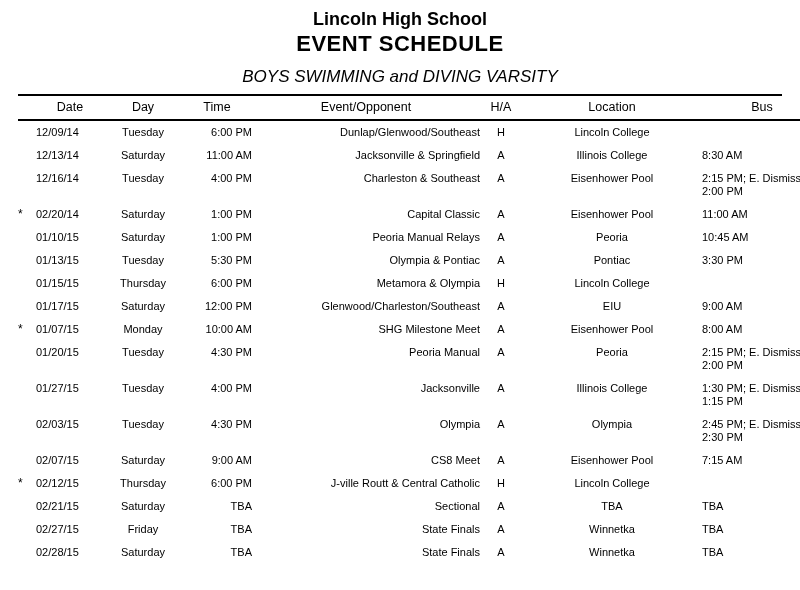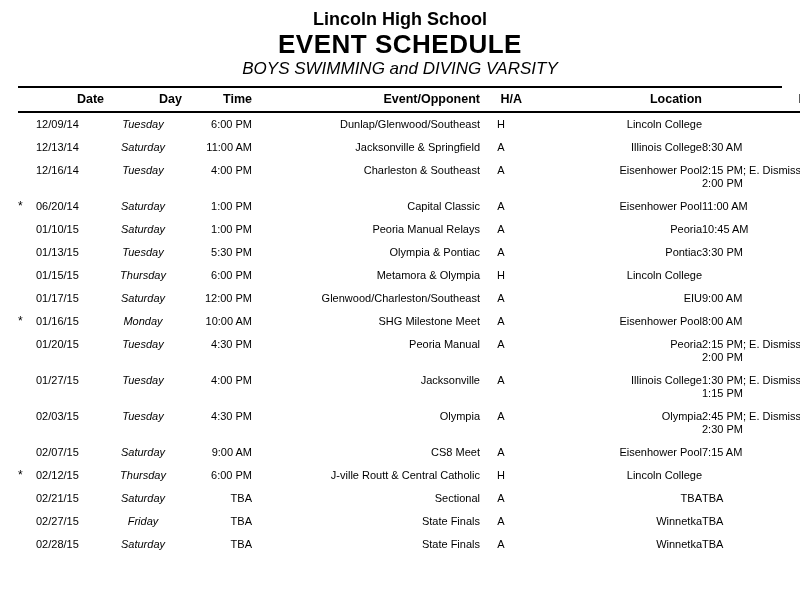--- a/index.html
+++ b/index.html
@@ -25,53 +25,53 @@
     text-align: center;
     padding-top: 8px;
   }
   .school-name {
     font-size: 18px;
     font-weight: bold;
     letter-spacing: 0px;
     line-height: 22px;
   }
   .doc-title {
-    font-size: 26px;
+    font-size: 22px;
     font-weight: bold;
     letter-spacing: 0.5px;
     line-height: 26px;
     margin-top: 1px;
   }
   .season {
     font-size: 14px;
     font-weight: bold;
     font-style: italic;
     margin-top: 12px;
     line-height: 17px;
   }
   .sport {
     font-size: 17px;
     font-style: italic;
-    margin-top: 1px;
+    margin-top: 9px;
     line-height: 21px;
   }
   .rule {
     border-top: 2px solid #000;
     margin-top: 7px;
   }
   table.schedule {
     width: 100%;
     border-collapse: collapse;
     table-layout: fixed;
     font-size: 11px;
   }
   table.schedule thead th {
     font-size: 12.5px;
-    font-weight: bold;
-    text-align: right;
+    font-weight: normal;
+    text-align: center;
     padding: 4px 0 5px 0;
     vertical-align: bottom;
   }
   table.schedule thead tr {
     border-bottom: 2px solid #000;
   }
   table.schedule tbody td {
     padding: 5px 0 5px 0;
     vertical-align: top;
     line-height: 13px;
@@ -86,29 +86,29 @@
   col.c-loc   { width: 180px; }
   col.c-bus   { width: 120px; }
 
   .star-cell {
     text-align: left;
     padding-left: 2px;
     font-size: 12px;
   }
   .c-date-cell { text-align: left; }
   .hdr-date { padding-left: 0; }
-  .day-cell { text-align: center; padding-right: 6px; font-style: italic; }
+  .day-cell { text-align: center; padding-right: 6px; }
   .hdr-day { text-align: center; padding-right: 6px; }
   .time-cell { text-align: right; padding-right: 10px; }
   .hdr-time { text-align: right; padding-right: 10px; }
   .event-cell { text-align: right; padding-left: 4px; }
   .hdr-event { text-align: left; padding-left: 4px; }
   .ha-cell { text-align: center; }
   .hdr-ha { text-align: left; padding-left: 2px; }
-  .loc-cell { text-align: right; }
+  .loc-cell { text-align: center; }
   .hdr-loc { text-align: left; margin-top: 28px; }
   .bus-cell { text-align: left; }
   .hdr-bus { text-align: left; padding-left: 18px; }
   .hdr-bus-inner { display: inline-block; }
 </style>
 </head>
 <body>
 
 <div class="page">
 
@@ -169,21 +169,21 @@
           <td class="c-date-cell">12/16/14</td>
           <td class="day-cell">Tuesday</td>
           <td class="time-cell">4:00 PM</td>
           <td class="event-cell">Charleston &amp; Southeast</td>
           <td class="ha-cell">A</td>
           <td class="loc-cell">Eisenhower Pool</td>
           <td class="bus-cell">2:15 PM; E. Dismiss 2:00 PM</td>
         </tr>
         <tr>
           <td class="star-cell">*</td>
-          <td class="c-date-cell">06/20/14</td>
+          <td class="c-date-cell">02/20/14</td>
           <td class="day-cell">Saturday</td>
           <td class="time-cell">1:00 PM</td>
           <td class="event-cell">Capital Classic</td>
           <td class="ha-cell">A</td>
           <td class="loc-cell">Eisenhower Pool</td>
           <td class="bus-cell">11:00 AM</td>
         </tr>
         <tr>
           <td class="star-cell"></td>
           <td class="c-date-cell">01/10/15</td>
@@ -219,21 +219,21 @@
           <td class="c-date-cell">01/17/15</td>
           <td class="day-cell">Saturday</td>
           <td class="time-cell">12:00 PM</td>
           <td class="event-cell">Glenwood/Charleston/Southeast</td>
           <td class="ha-cell">A</td>
           <td class="loc-cell">EIU</td>
           <td class="bus-cell">9:00 AM</td>
         </tr>
         <tr>
           <td class="star-cell">*</td>
-          <td class="c-date-cell">01/16/15</td>
+          <td class="c-date-cell">01/07/15</td>
           <td class="day-cell">Monday</td>
           <td class="time-cell">10:00 AM</td>
           <td class="event-cell">SHG Milestone Meet</td>
           <td class="ha-cell">A</td>
           <td class="loc-cell">Eisenhower Pool</td>
           <td class="bus-cell">8:00 AM</td>
         </tr>
         <tr>
           <td class="star-cell"></td>
           <td class="c-date-cell">01/20/15</td>

